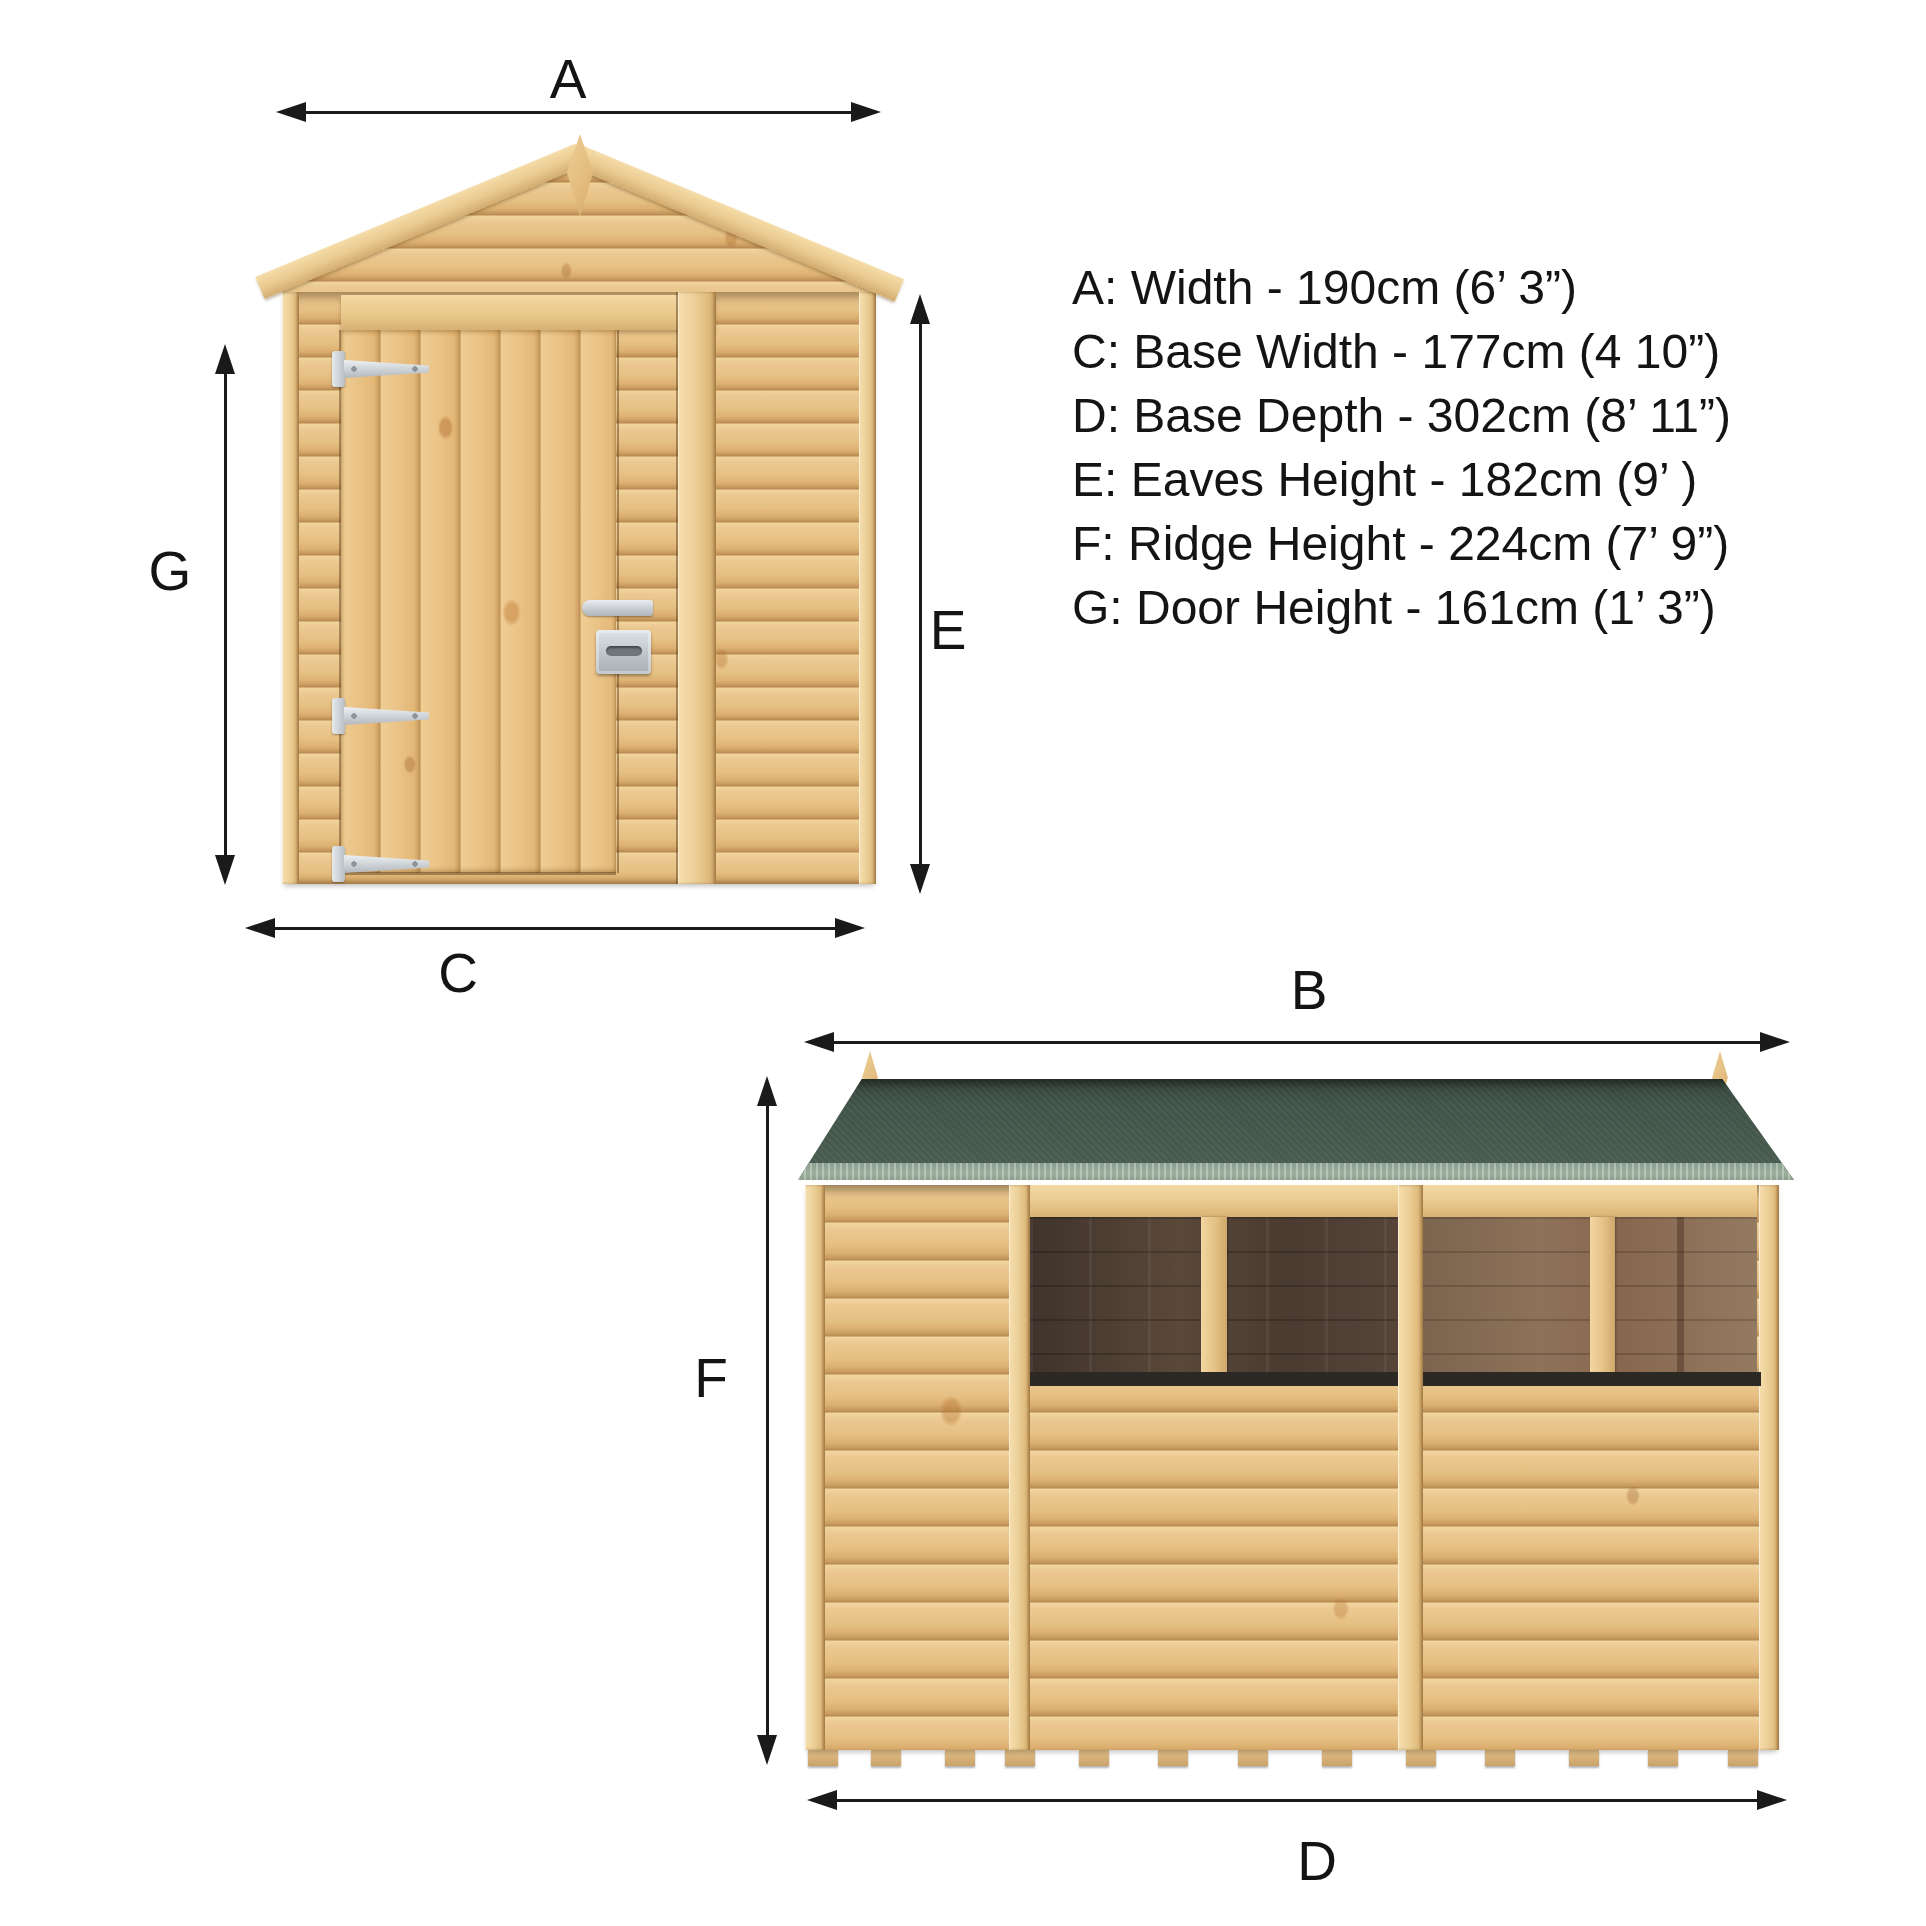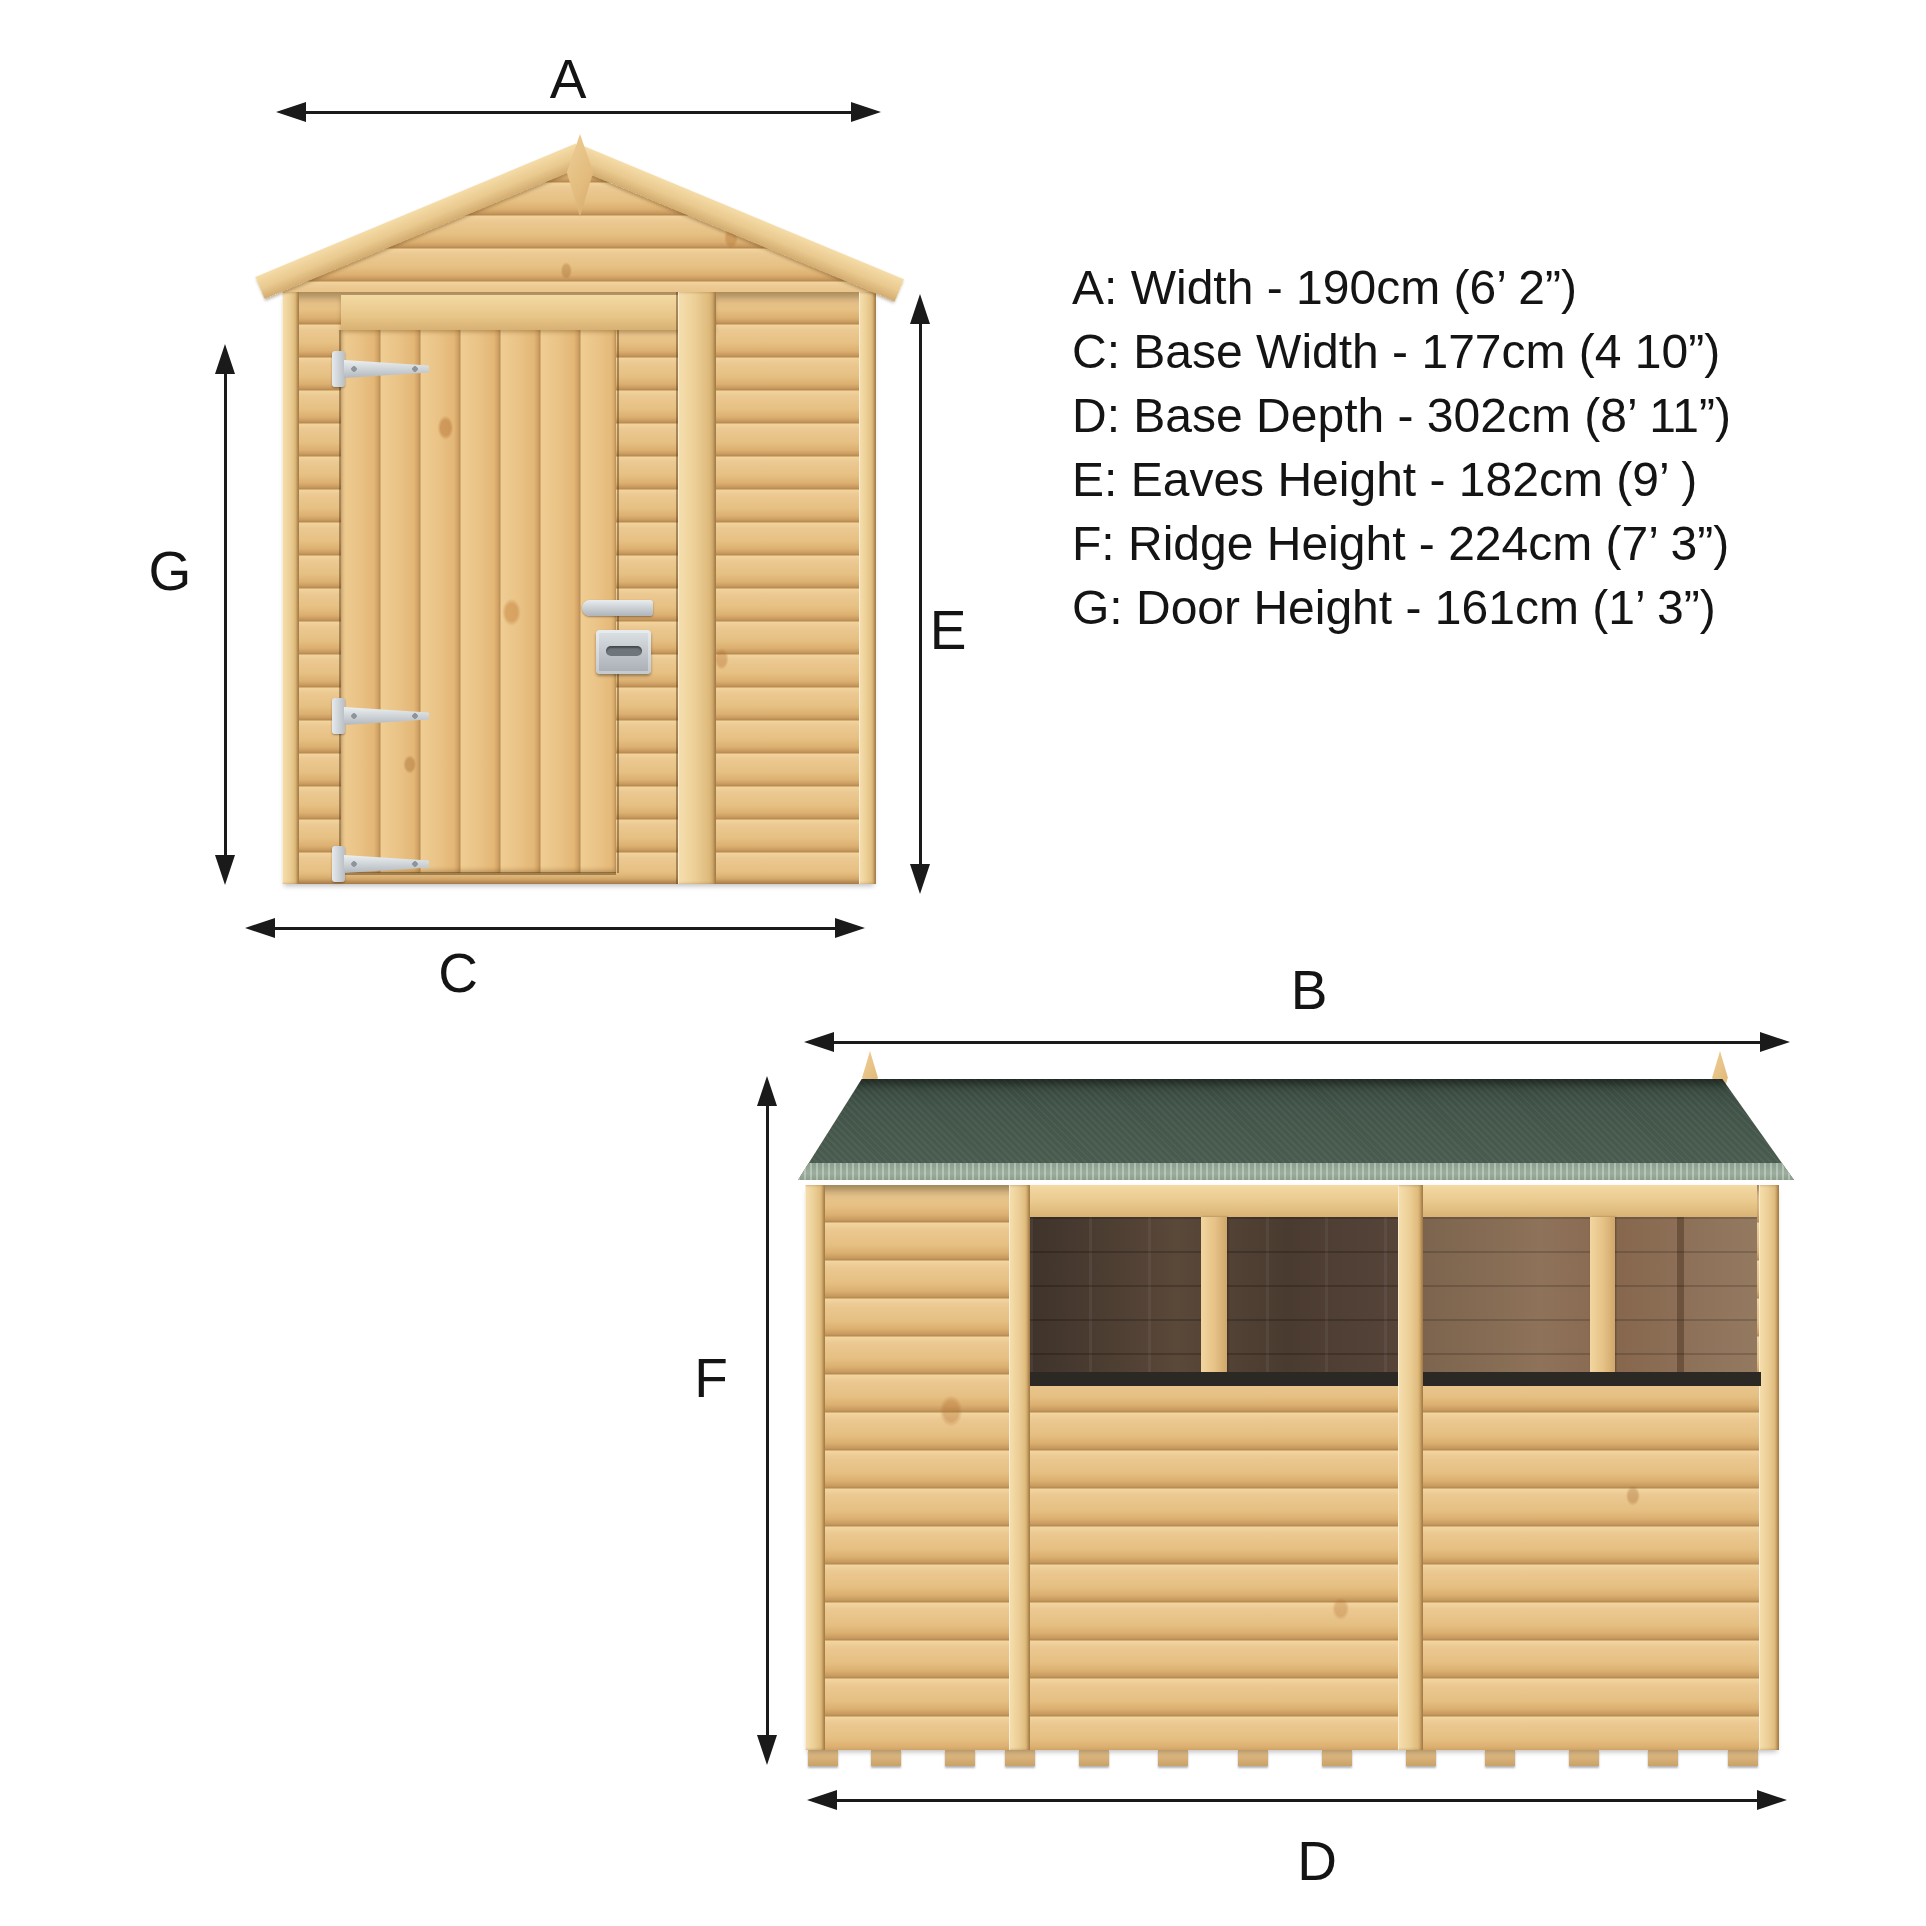--- a/index.html
+++ b/index.html
@@ -254,25 +254,25 @@
       <span class="plate"></span>
       <span class="strap"></span>
     </div>
     <div class="latch-bar"></div>
     <div class="latch-hasp">
       <span class="slot"></span>
     </div>
   </div>
 
   <div class="spec-list">
-    <span class="spec-line">A: Width - 190cm (6’ 2”)</span>
+    <span class="spec-line">A: Width - 190cm (6’ 3”)</span>
     <span class="spec-line">C: Base Width - 177cm (4 10”)</span>
     <span class="spec-line">D: Base Depth - 302cm (8’ 11”)</span>
     <span class="spec-line">E: Eaves Height - 182cm (9’ )</span>
-    <span class="spec-line">F: Ridge Height - 224cm (7’ 3”)</span>
+    <span class="spec-line">F: Ridge Height - 224cm (7’ 9”)</span>
     <span class="spec-line">G: Door Height - 161cm (1’ 3”)</span>
   </div>
 
   <div>
 
     <div class="arrow h" style="left:804px; top:1028px; width:986px; height:28px;">
       <span class="head start"></span>
       <span class="shaft"></span>
       <span class="head end"></span>
     </div>

